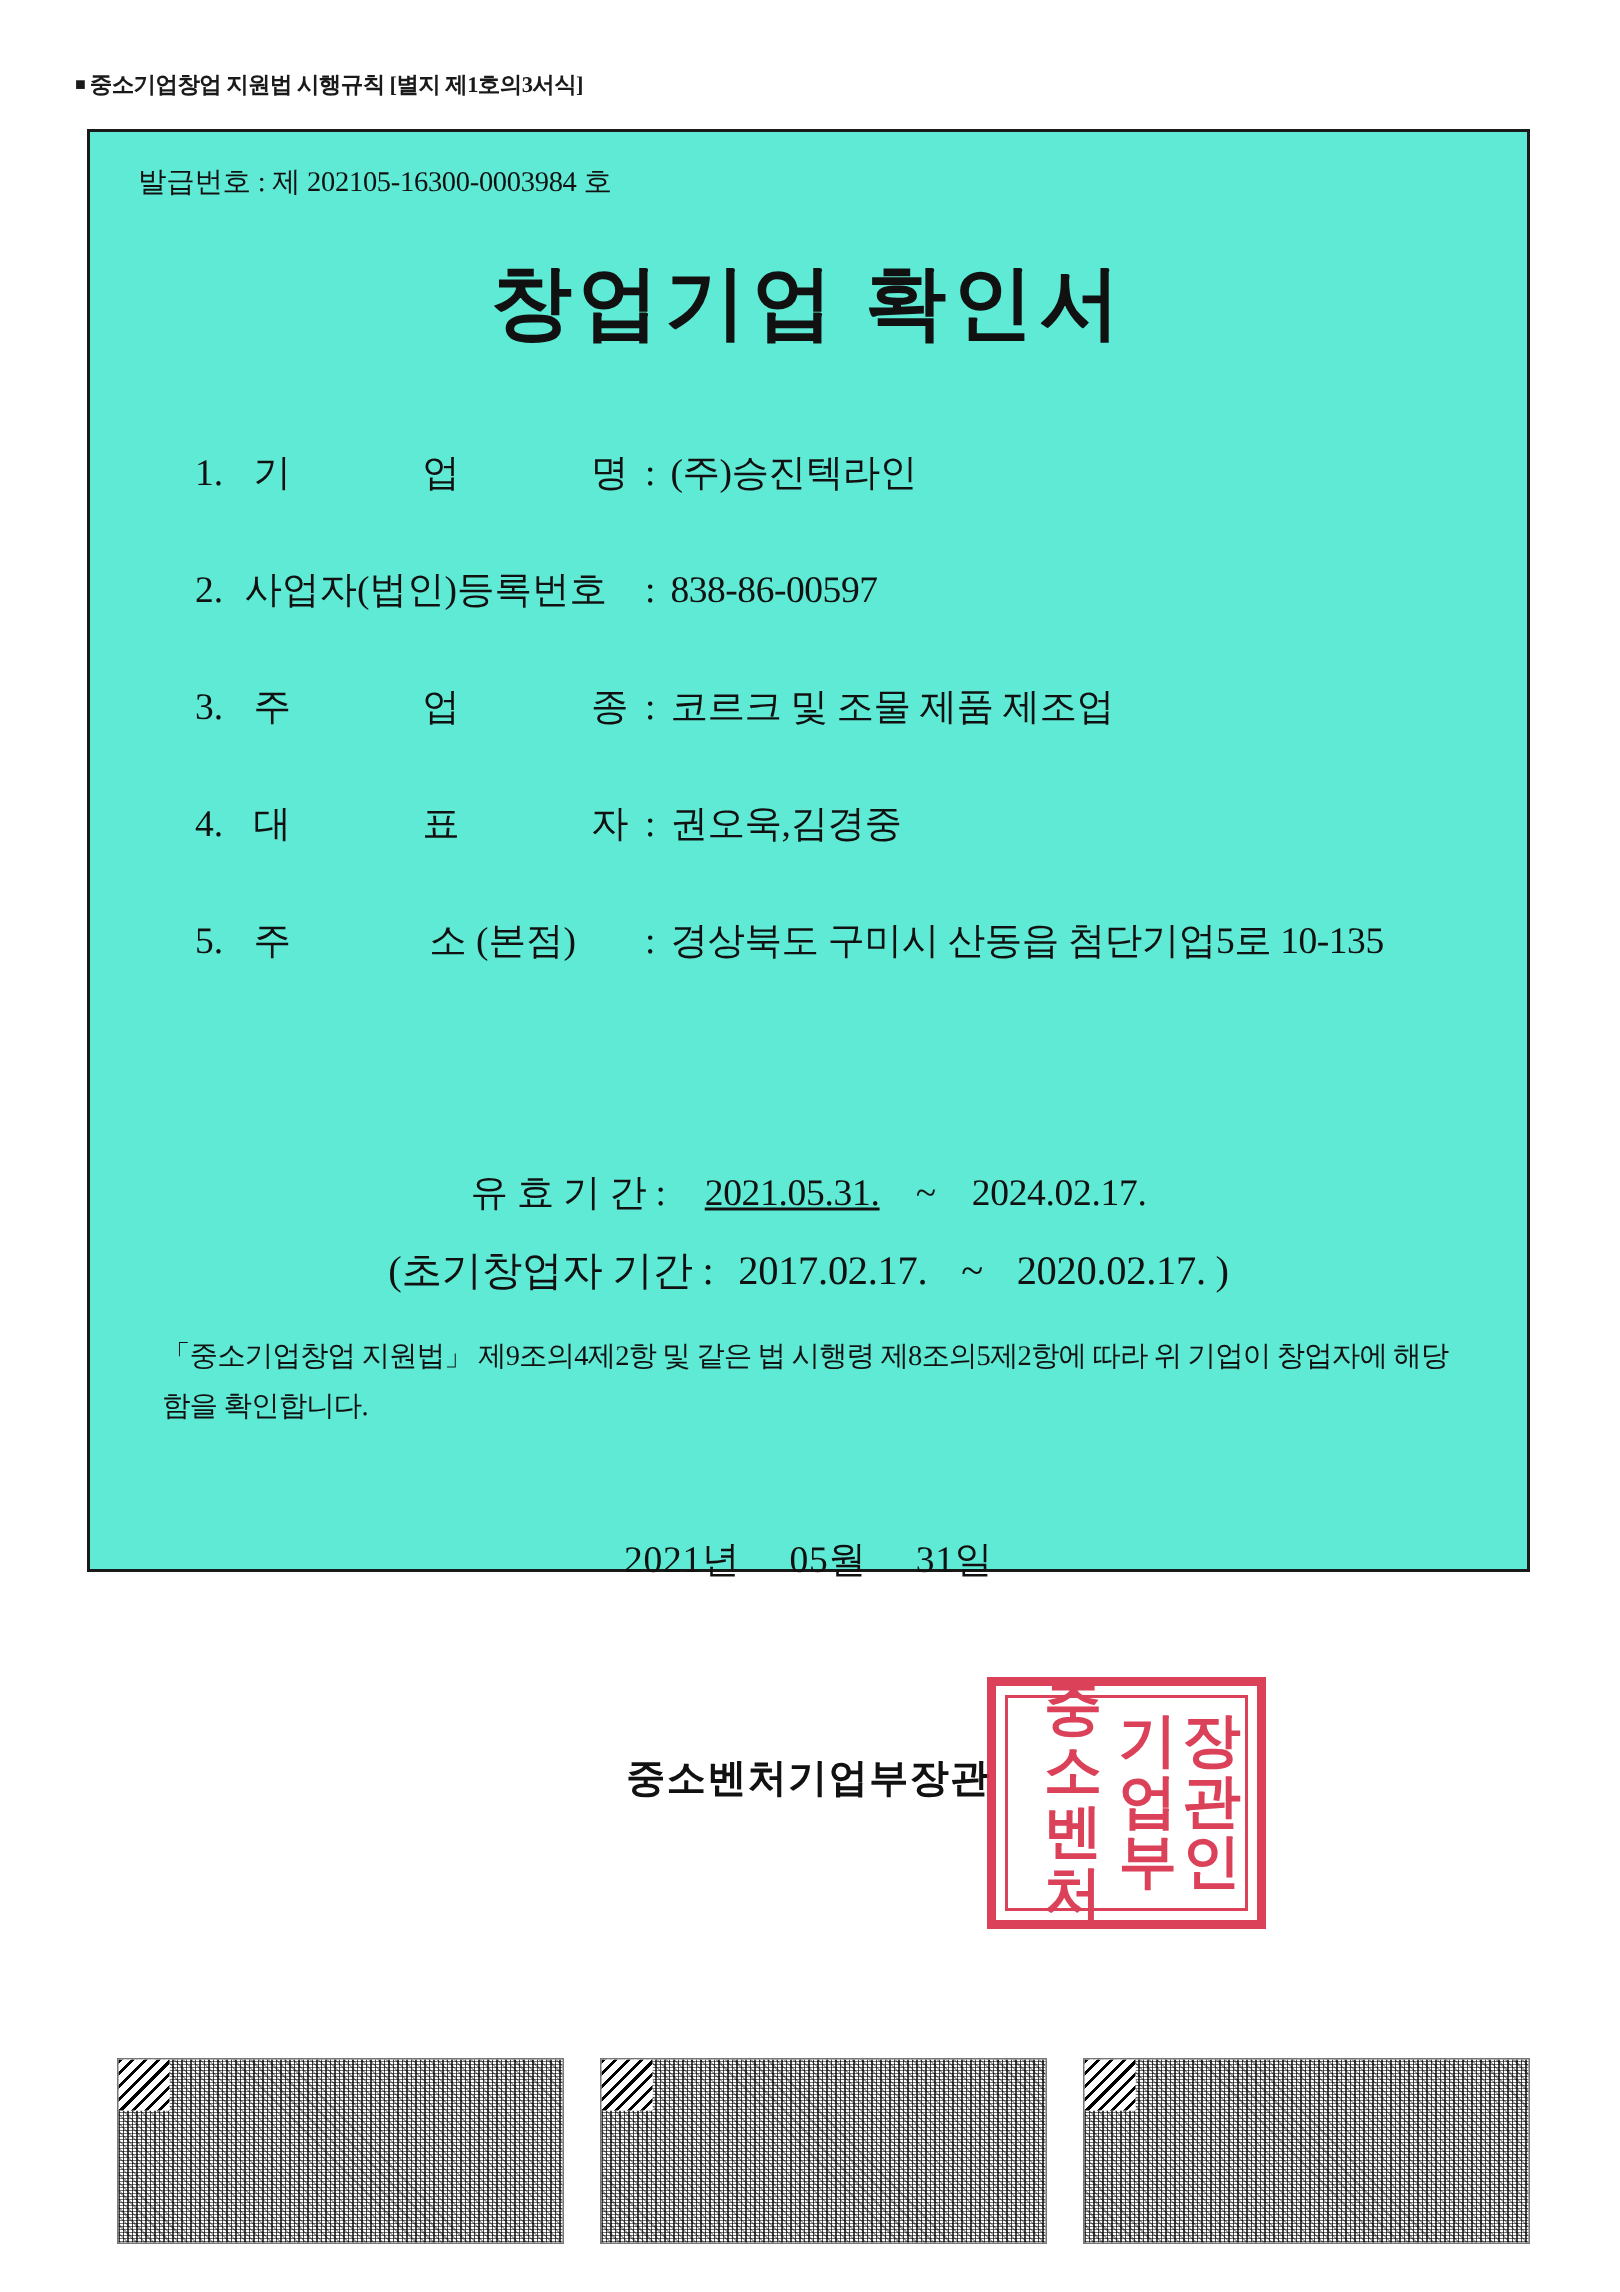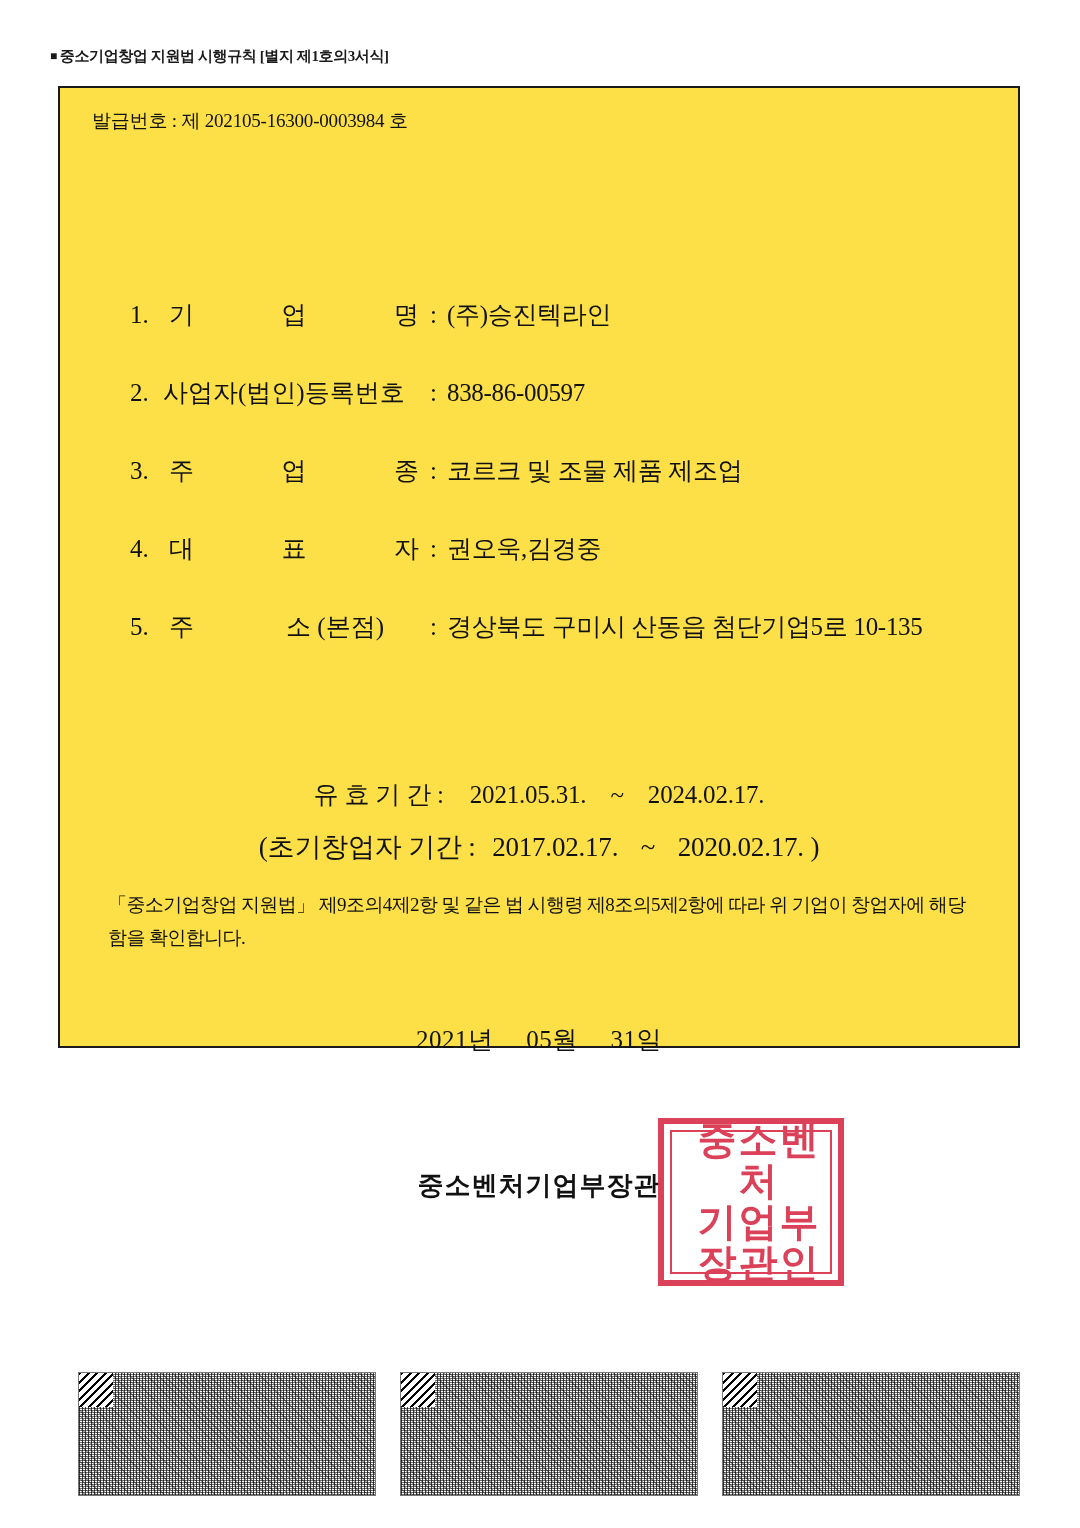--- a/index.html
+++ b/index.html
@@ -35,21 +35,21 @@
 
   
   .cert-box {
     position: absolute;
     left: 58px;
     top: 86px;
     width: 962px;
     height: 962px;
     border: 2px solid #1a1a1a;
     box-sizing: border-box;
-    background: #fde047;
+    background: #5eead4;
   }
 
   .issue-no {
     position: absolute;
     left: 32px;
     top: 20px;
     font-size: 19px;
     letter-spacing: -0.2px;
     white-space: nowrap;
   }
@@ -174,21 +174,21 @@
     box-sizing: border-box;
     color: #d8314a;
     font-weight: bold;
     opacity: 0.92;
   }
   .seal-inner {
     position: absolute;
     inset: 6px;
     border: 2px solid #d8314a;
     display: flex;
-    flex-direction: column;
+    flex-direction: row;
     justify-content: center;
     align-items: center;
     line-height: 1.05;
     padding-left: 16px;
   }
   .seal-line {
     font-size: 39px;
     letter-spacing: 2px;
     font-family: "Liberation Serif", "DejaVu Serif", serif;
   }
@@ -231,20 +231,21 @@
 <body>
 
 <div class="form-code">
   <span class="bullet">■</span><span>중소기업창업 지원법 시행규칙 [별지 제1호의3서식]</span>
 </div>
 
 <div class="cert-box">
 
   <div class="issue-no">발급번호 : 제 202105-16300-0003984 호</div>
 
+  <div class="cert-title">창업기업 확인서</div>
 
   <div class="fields">
 
     <div class="field-row">
       <span class="label lbl-spread-1">
         <span>1.</span>
         <span class="spread-wide" style="margin-left:14px;">
           <span>기</span>
           <span>업</span>
           <span>명</span>
@@ -299,21 +300,21 @@
       </span>
       <span class="colon">:</span>
       <span class="value">경상북도 구미시 산동읍 첨단기업5로 10-135</span>
     </div>
 
   </div>
 
   <div class="validity">
     <div class="line1">
       <span>유 효 기 간 :</span>
-      <span style="margin-left:20px;">2021.05.31.</span>
+      <span style="margin-left:20px;text-decoration:underline;">2021.05.31.</span>
       <span style="margin:0 18px;">~</span>
       <span>2024.02.17.</span>
     </div>
     <div class="line2">
       <span>(초기창업자 기간 :</span>
       <span style="margin-left:10px;">2017.02.17.</span>
       <span style="margin:0 16px;">~</span>
       <span>2020.02.17. )</span>
     </div>
   </div>

